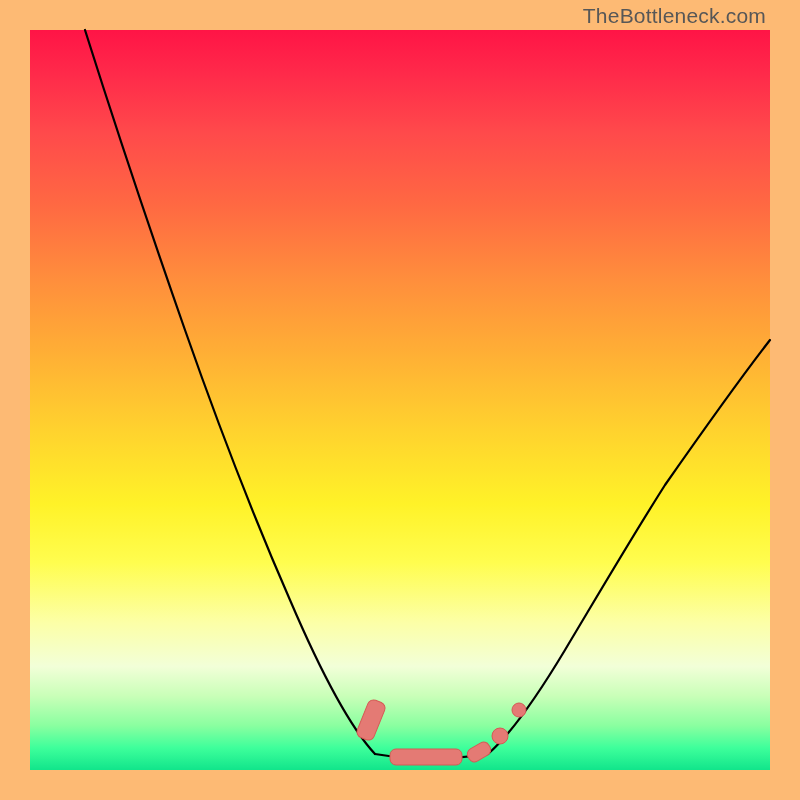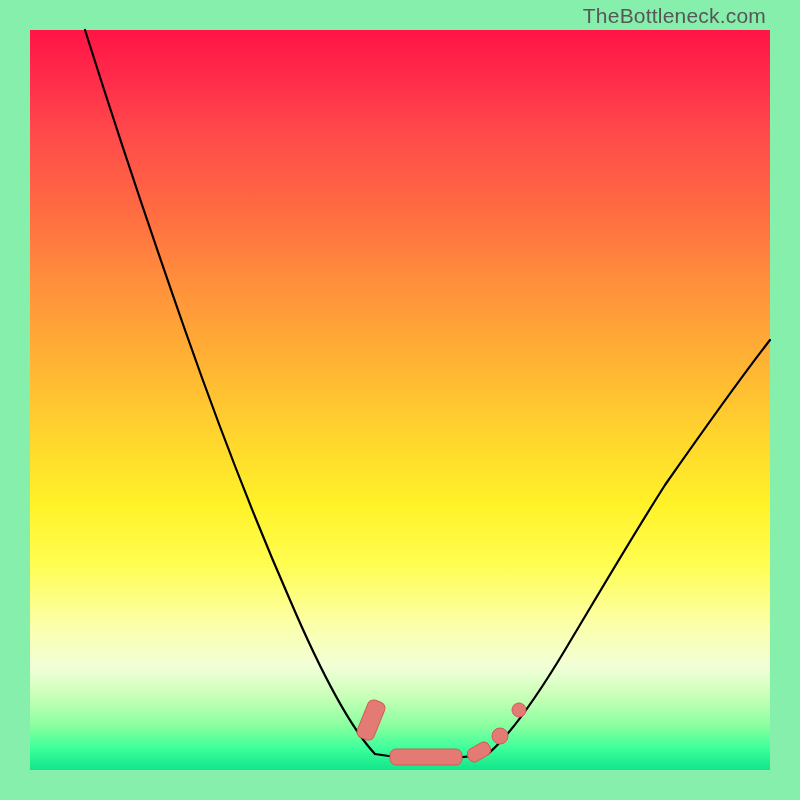--- a/index.html
+++ b/index.html
@@ -8,21 +8,21 @@
     width: 800px;
     height: 800px;
     background: #000;
     overflow: hidden;
     font-family: Arial, Helvetica, sans-serif;
   }
   .frame {
     position: relative;
     width: 800px;
     height: 800px;
-    background: #86efac;
+    background: #fdba74;
   }
   .plot-area {
     position: absolute;
     left: 30px;
     top: 30px;
     width: 740px;
     height: 740px;
     
     background: linear-gradient(
       to bottom,

